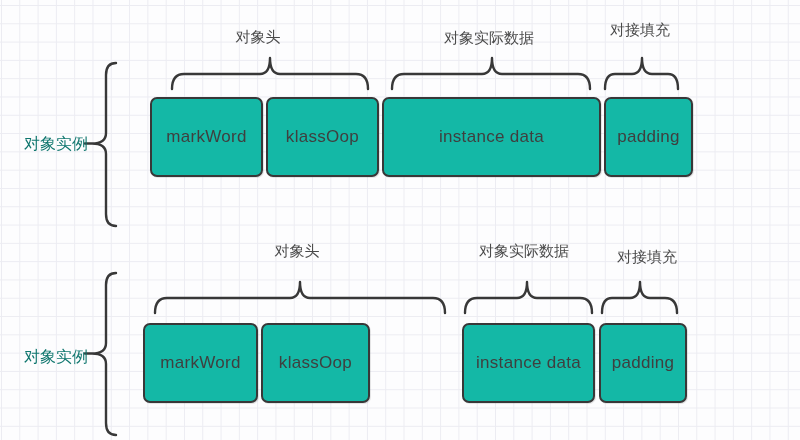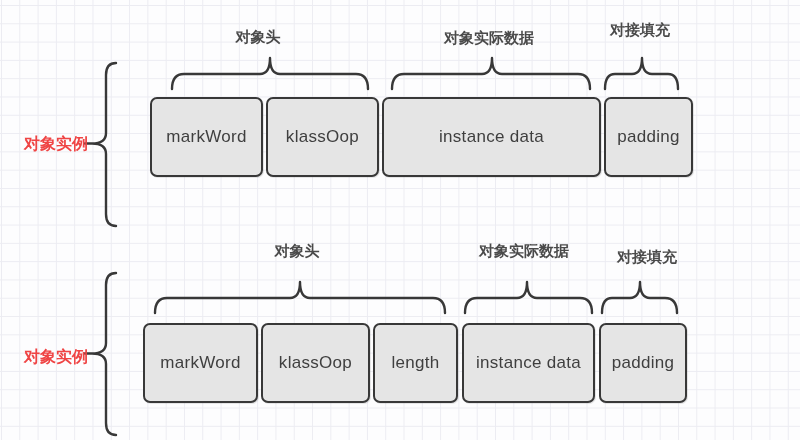--- a/index.html
+++ b/index.html
@@ -11,32 +11,32 @@
       linear-gradient(to right,#ececf2 1px,transparent 1px),
       linear-gradient(to bottom,#ececf2 1px,transparent 1px);
     background-size:18.3px 18.3px;
     background-position:1px 5px;
   }
   .canvas{position:relative;width:800px;height:440px;}
   .braces{position:absolute;left:0;top:0;pointer-events:none;}
   .braces path{fill:none;stroke:#383838;stroke-width:2.4;stroke-linecap:round;stroke-linejoin:round;}
   .cell{
     position:absolute;height:80px;box-sizing:border-box;
-    border:2.5px solid #383838;border-radius:7px;background:#e5e5e5;
+    border:2.5px solid #383838;border-radius:7px;background:#14b8a6;
     display:flex;align-items:center;justify-content:center;
     font-size:17px;color:#3f3f3f;letter-spacing:.3px;white-space:nowrap;
     box-shadow:1px 1px 0 rgba(60,60,60,.12);
   }
   .glabel{
     position:absolute;width:120px;text-align:center;
-    font-size:15px;color:#4a4a4a;white-space:nowrap;line-height:16px;font-weight:bold;
+    font-size:15px;color:#4a4a4a;white-space:nowrap;line-height:16px;
   }
   .rowlabel{
     position:absolute;width:72px;text-align:right;
-    font-size:16px;color:#ef4444;white-space:nowrap;line-height:18px;font-weight:bold;
+    font-size:16px;color:#0f766e;white-space:nowrap;line-height:18px;
   }
 </style>
 </head>
 <body>
 
 <div class="canvas">
 
   <svg class="braces" width="800" height="440" viewBox="0 0 800 440">
 
     <path d="M116,63 Q106,63 106,75 L106,133 Q106,143.5 92,143.5 Q106,143.5 106,154 L106,214 Q106,226 116,226 M85,143.5 L92,143.5"></path>
@@ -62,17 +62,16 @@
   <div class="cell" style="left:604px;top:97px;width:89px">padding</div>
 
   <div class="glabel" style="left:237px;top:243px">对象头</div>
   <div class="glabel" style="left:464px;top:243px">对象实际数据</div>
   <div class="glabel" style="left:587px;top:249px">对接填充</div>
 
   <div class="rowlabel" style="left:16px;top:348px">对象实例</div>
 
   <div class="cell" style="left:143px;top:323px;width:115px">markWord</div>
   <div class="cell" style="left:261px;top:323px;width:109px">klassOop</div>
-  <div class="cell" style="left:373px;top:323px;width:85px">length</div>
   <div class="cell" style="left:462px;top:323px;width:133px">instance data</div>
   <div class="cell" style="left:599px;top:323px;width:88px">padding</div>
 
 </div>
 
 </body></html>

